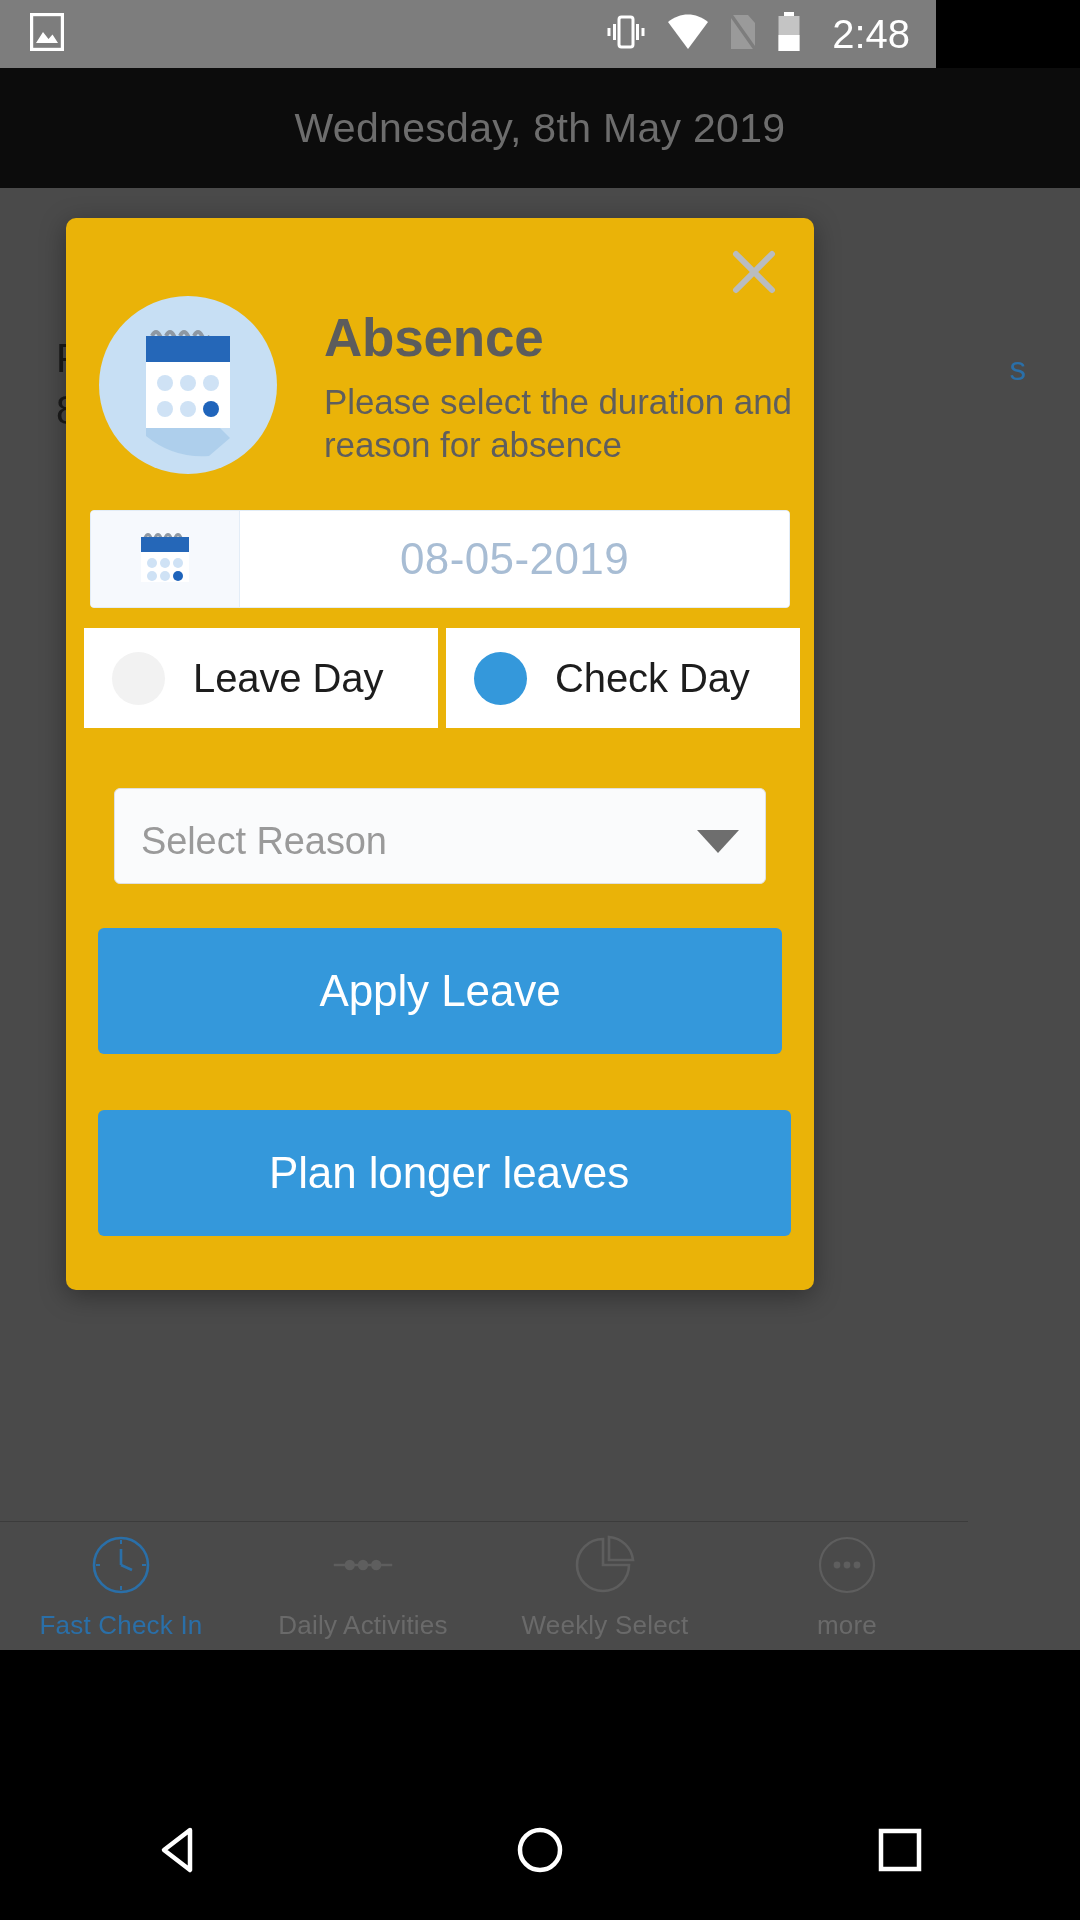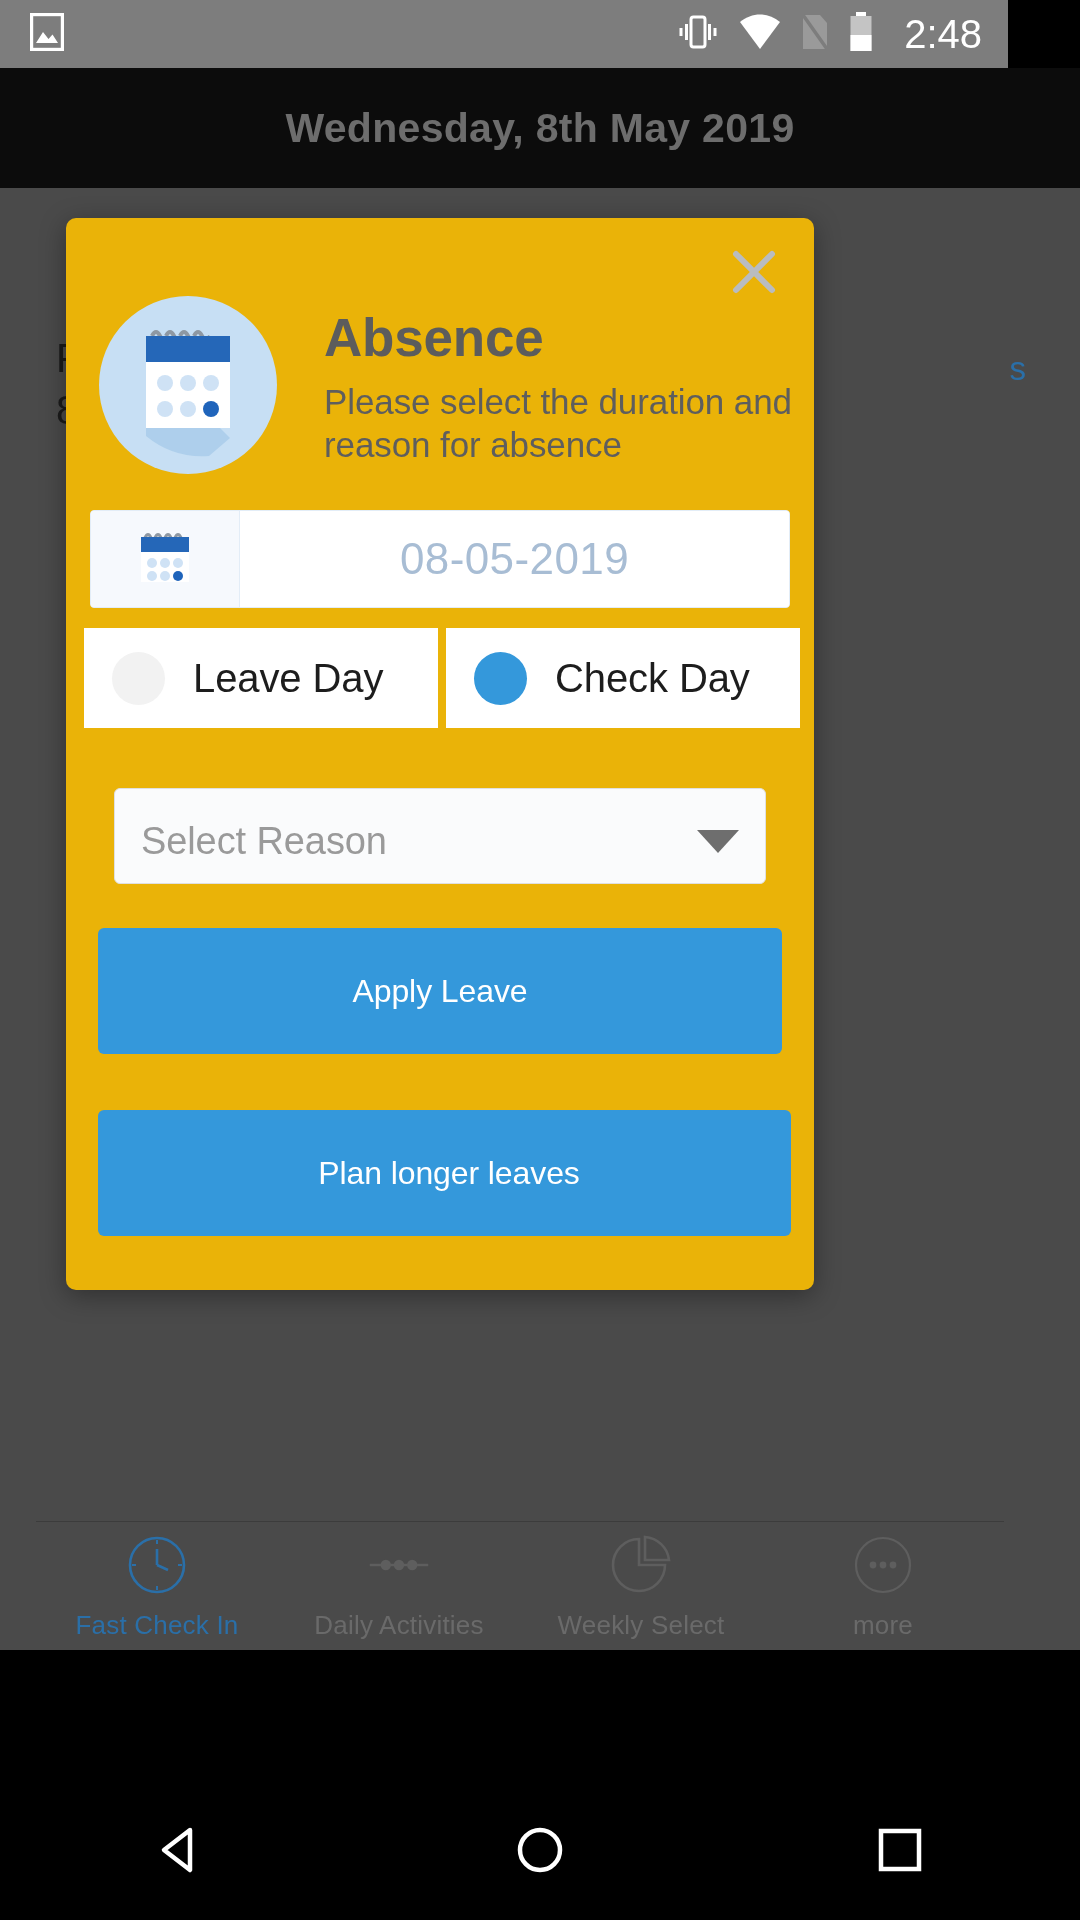--- a/index.html
+++ b/index.html
@@ -20,21 +20,21 @@
     width: 1080px;
     height: 1920px;
     background: #000;
     overflow: hidden;
   }
 
   
   .status-bar {
     position: absolute;
     left: 0; top: 0;
-    width: 1008px;
+    width: 936px;
     height: 68px;
     background: #7d7d7d;
     display: flex;
     align-items: center;
     box-sizing: border-box;
     padding: 0 26px 0 30px;
     justify-content: flex-end;
   }
   .status-left { display:flex; align-items:center; }
   .status-right {
@@ -60,21 +60,21 @@
     width: 1080px;
     height: 120px;
     background: #0c0c0c;
     display: flex;
     align-items: center;
     justify-content: center;
   }
   .app-header-title {
     color: #6d6d6d;
     font-size: 41px;
-    font-weight: 700;
+    font-weight: 400;
     letter-spacing: 0.3px;
   }
 
   .app-body {
     position: absolute;
     left: 0; top: 188px;
     width: 1080px;
     height: 1462px;
     background: #4a4a4a;
   }
@@ -113,21 +113,20 @@
 
   
   .tabbar {
     position: absolute;
     left: 0; bottom: 0;
     width: 968px;
     height: 128px;
     background: #4a4a4a;
     border-top: 1px solid #3c3c3c;
     display: flex;
-    margin-left: 36px;
   }
   .tab {
     flex: 1;
     display: flex;
     flex-direction: column;
     align-items: center;
     justify-content: center;
     gap: 12px;
   }
   .tab-icon {
@@ -314,21 +313,21 @@
     border-radius: 6px;
     display: flex;
     align-items: center;
     justify-content: center;
     cursor: pointer;
   }
   .btn-apply { top: 710px; }
   .btn-plan  { top: 892px; padding-left: 9px; }
   .btn-text {
     color: #ffffff;
-    font-size: 32px;
+    font-size: 44px;
     letter-spacing: -0.1px;
   }
 </style>
 </head>
 <body>
 
 <div id="screen">
 
   <div class="status-bar">
     <div class="status-left">

